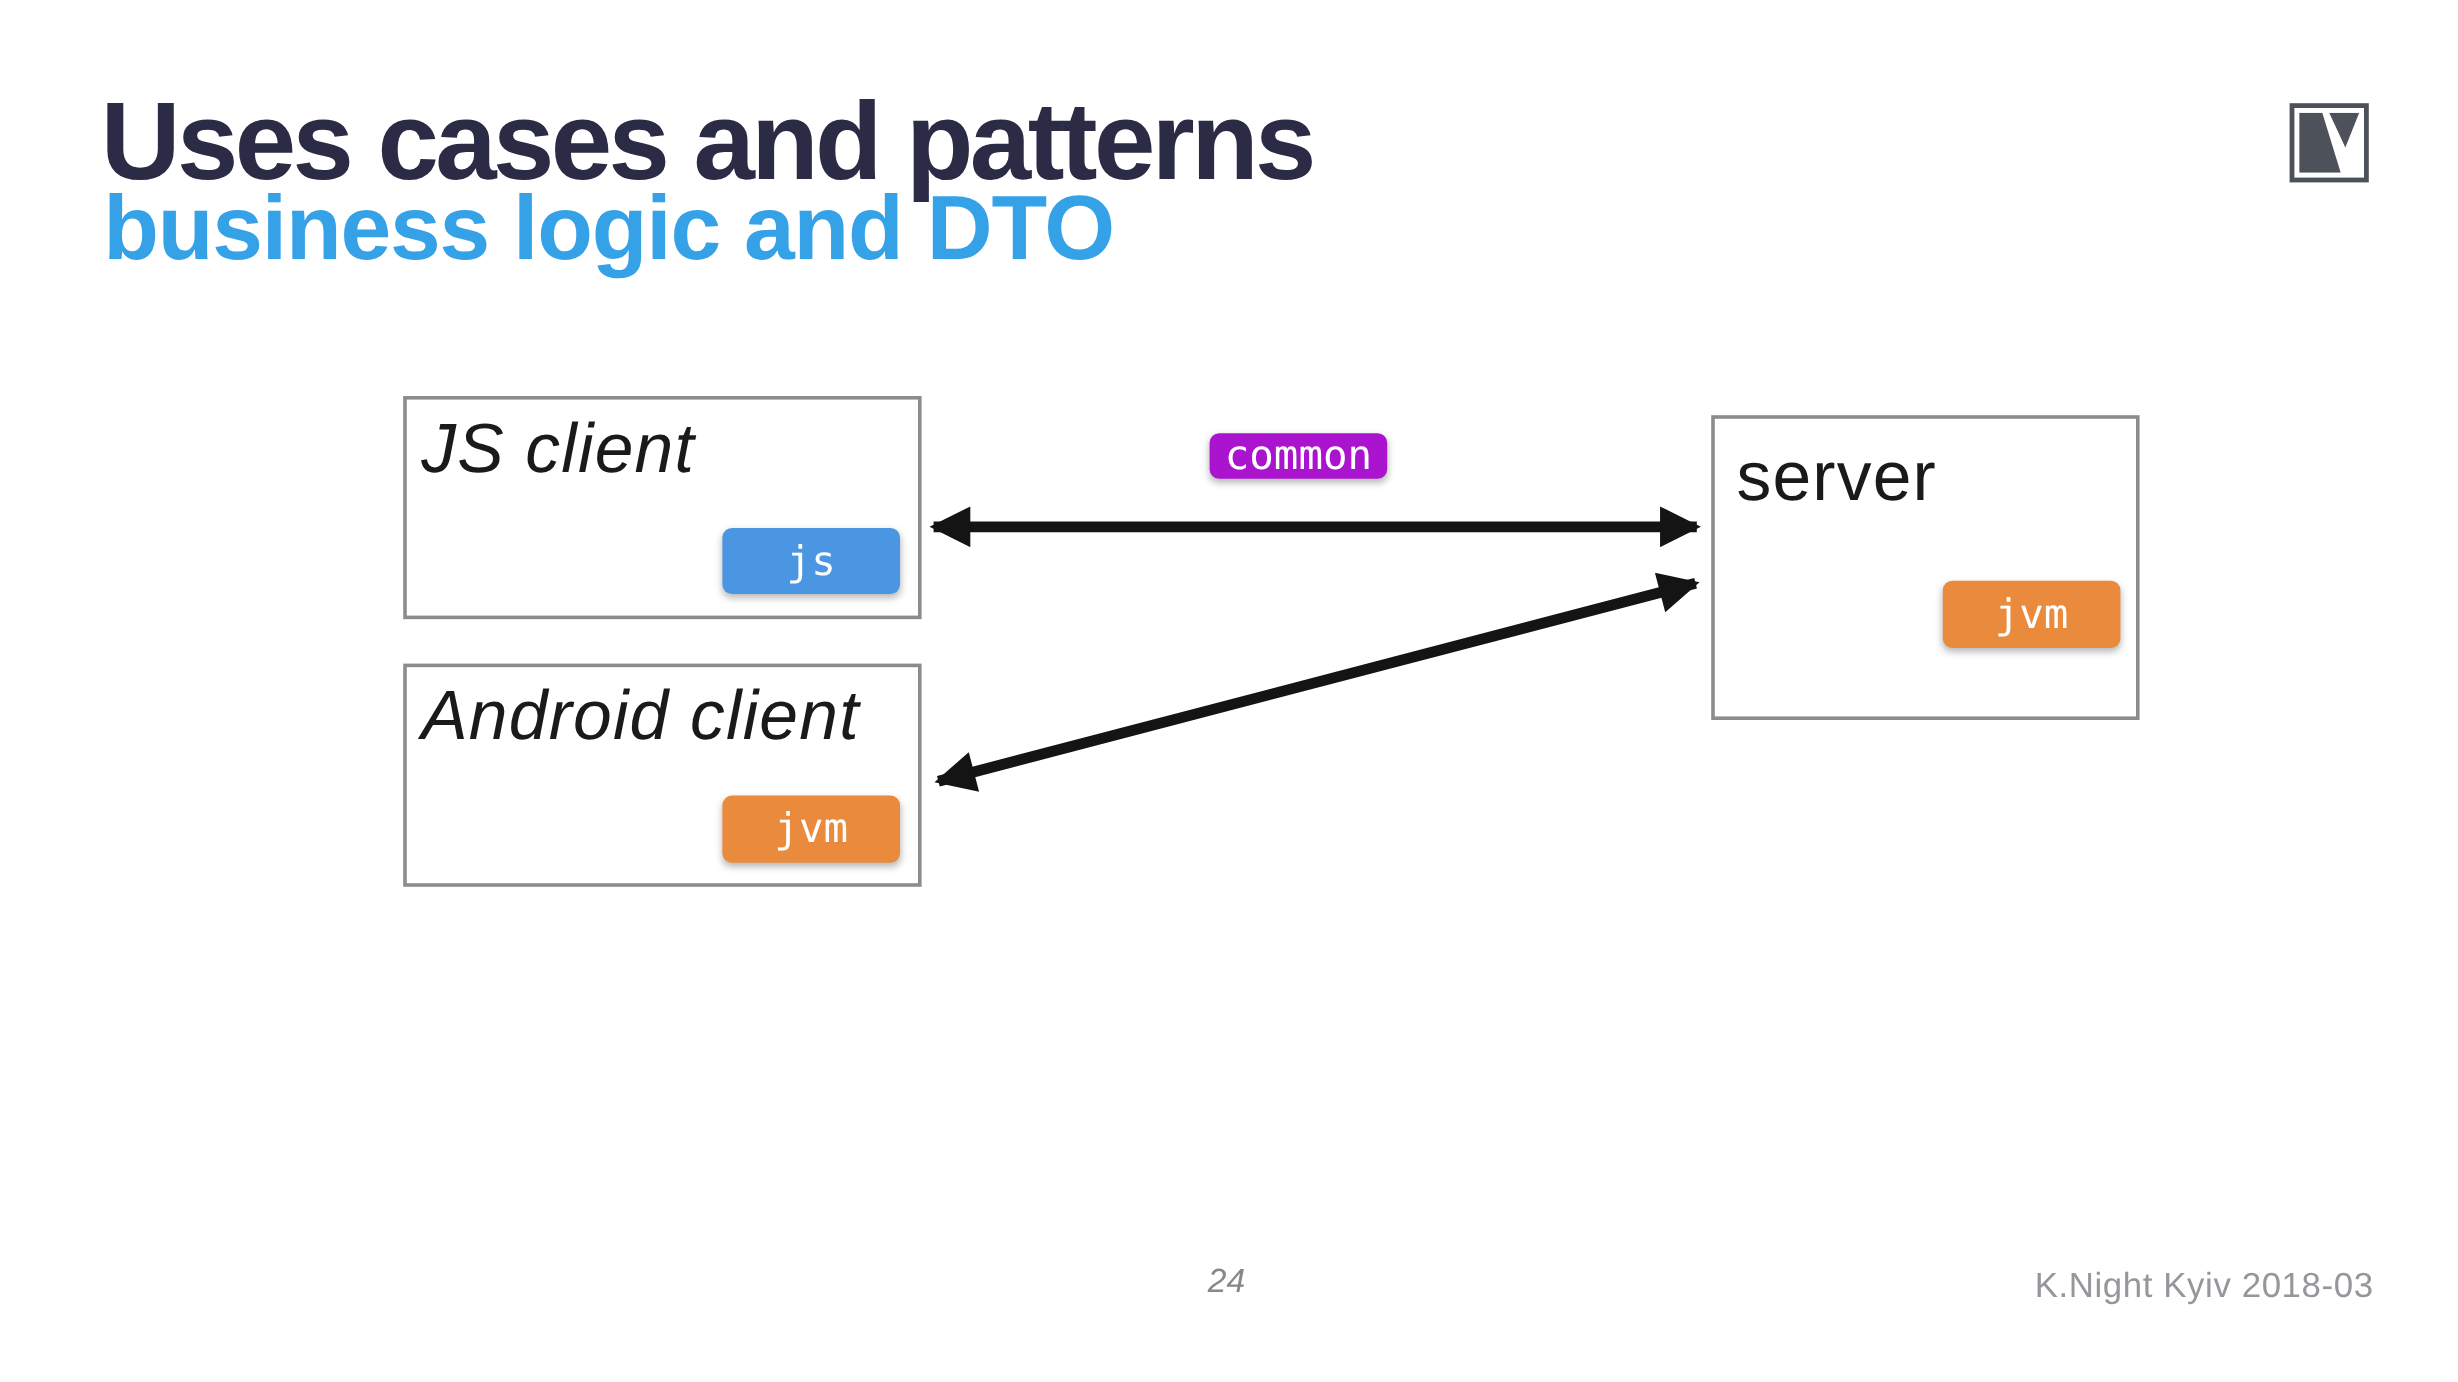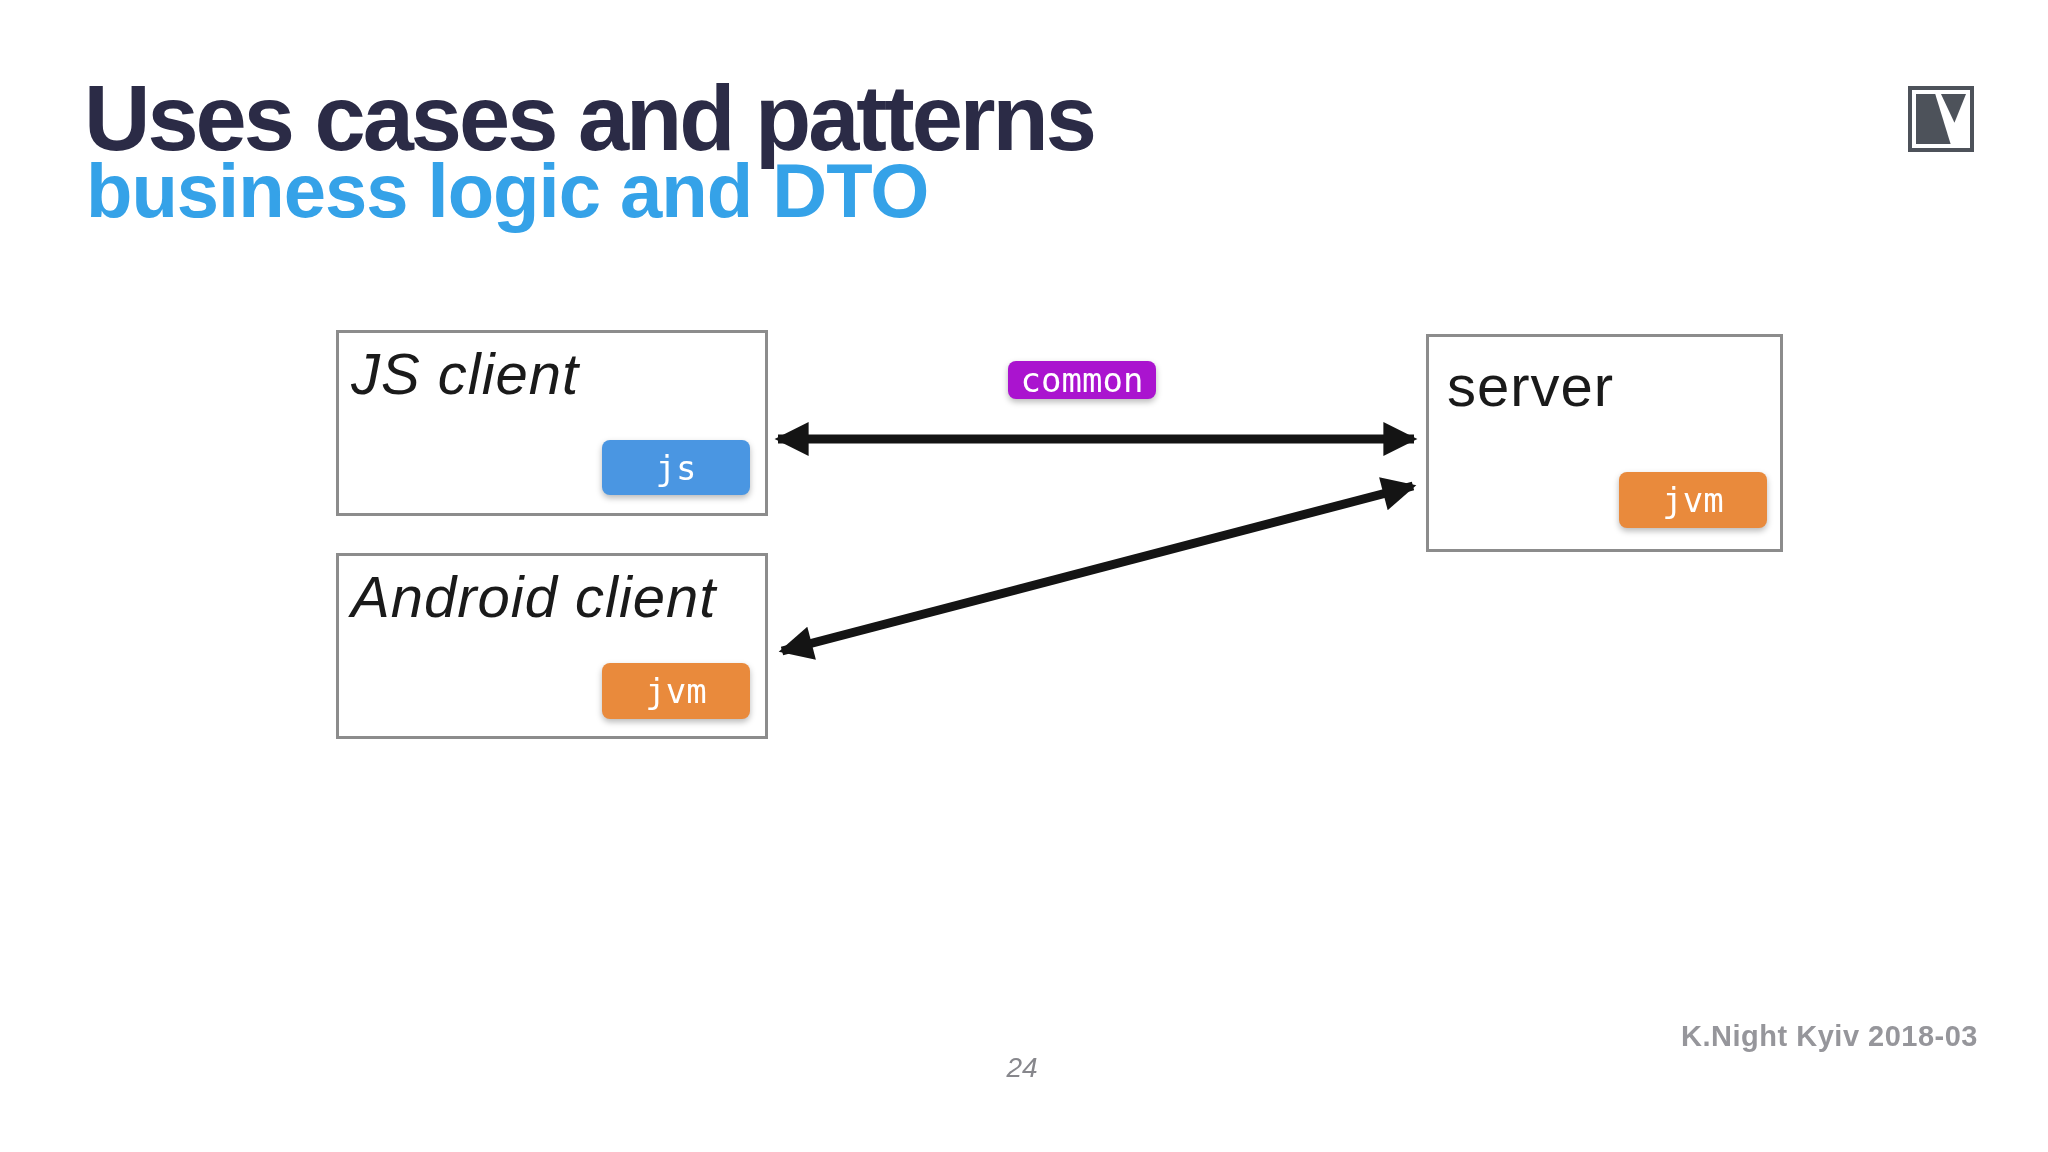--- a/index.html
+++ b/index.html
@@ -24,21 +24,21 @@
     display:flex;align-items:center;justify-content:center;
   }
   .logo svg{display:block;color:var(--logo,#4d525a);}
   
   .node{
     position:absolute;background:#fff;box-sizing:border-box;
     border:3px solid var(--box-border,#8c8c8c);
   }
   .node-js{left:336px;top:330px;width:432px;height:186px;}
   .node-android{left:336px;top:553px;width:432px;height:186px;}
-  .node-server{left:1426px;top:334px;width:357px;height:218px;}
+  .node-server{left:1426px;top:346px;width:357px;height:254px;}
   .node-label{
     font-size:58px;line-height:58px;font-weight:300;letter-spacing:1px;
     color:var(--box-label-text,#1a1a1a);white-space:nowrap;
   }
   .node-js .node-label,.node-android .node-label{margin:12px 0 0 12px;font-style:italic;}
   .node-server .node-label{margin:20px 0 0 18px;}
   .badge{
     position:absolute;border-radius:8px;
     display:flex;align-items:center;justify-content:center;
     font-family:"DejaVu Sans Mono","Liberation Mono",monospace;
@@ -56,22 +56,22 @@
     font-size:34px;color:var(--badge-text,#fff);
     box-shadow:0 3px 6px rgba(0,0,0,0.28);
   }
   .arrows{position:absolute;left:0;top:0;color:var(--arrow,#141414);pointer-events:none;}
   
   .page-number{
     position:absolute;left:998px;top:1052px;width:48px;text-align:center;
     font-size:28px;color:var(--page-number-text,#87878c);font-style:italic;
   }
   .credit{
-    position:absolute;right:70px;top:1020px;
-    font-size:29px;letter-spacing:0.5px;color:var(--footer-text,#96969b);white-space:nowrap;font-weight:bold;
+    position:absolute;right:70px;top:1056px;
+    font-size:29px;letter-spacing:0.5px;color:var(--footer-text,#96969b);white-space:nowrap;
   }
 </style>
 </head>
 <body>
 
 <div class="slide">
 
   <div class="title">Uses cases and patterns</div>
   <div class="subtitle">business logic and DTO</div>
 

